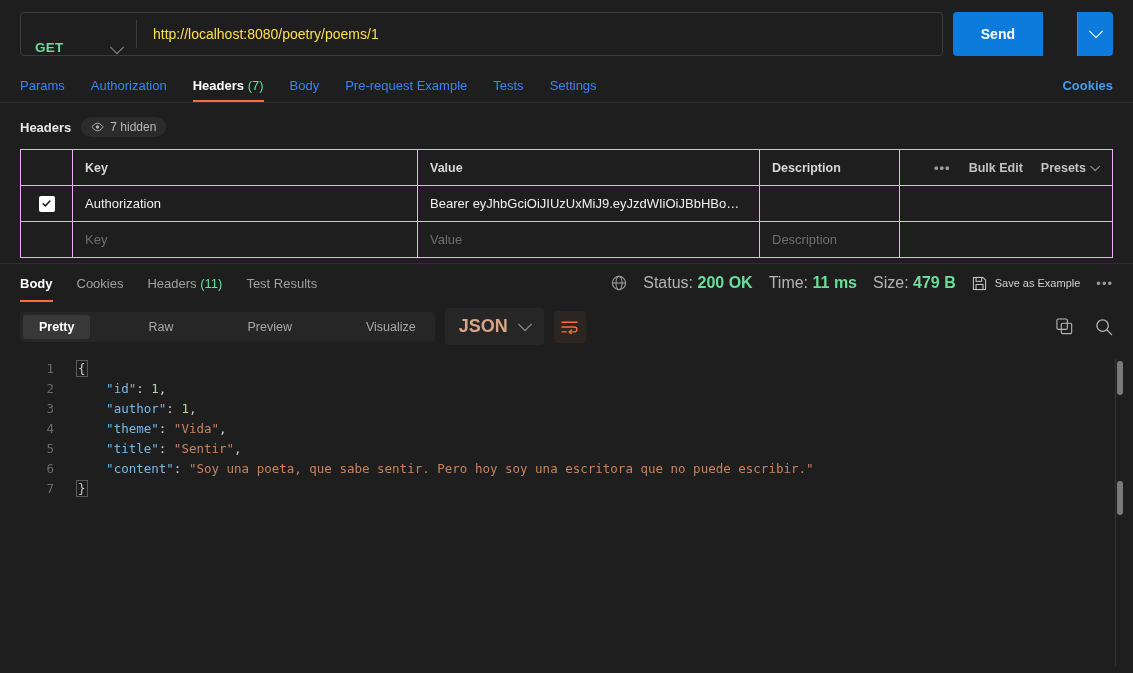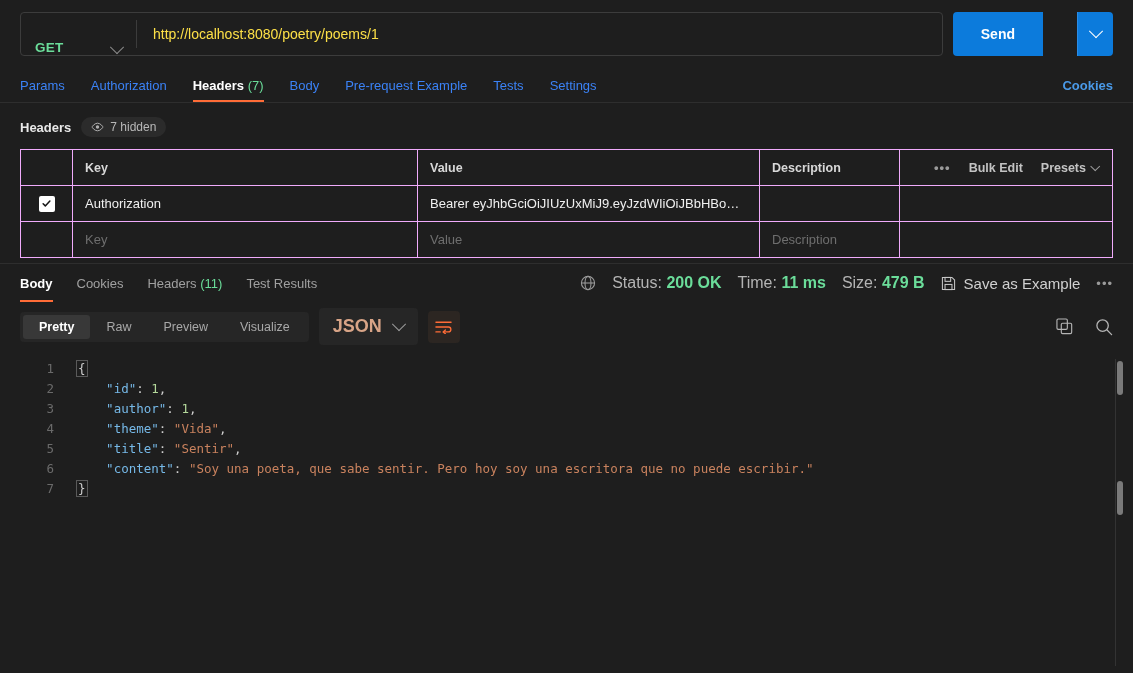--- a/index.html
+++ b/index.html
@@ -156,29 +156,29 @@
     margin-right: 24px; cursor: pointer;
   }
   .resp-tab.active { color: #fff; font-weight: 700; }
   .resp-tab.active::after {
     content: ""; position: absolute; left: 0; right: 0; bottom: 0;
     height: 2px; background: #ff6c37;
   }
   .resp-meta { margin-left: auto; display: flex; align-items: center; gap: 16px; }
   .meta-item { font-size: 16px; color: #b4b4b4; white-space: nowrap; }
   .meta-val { color: #6bdd9a; font-weight: 600; }
-  .save-example { display: flex; align-items: center; gap: 8px; color: #d0d0d0; font-size: 15px; cursor: pointer; }
+  .save-example { display: flex; align-items: center; gap: 8px; color: #d0d0d0; font-size: 11px; cursor: pointer; }
 
   
   .body-toolbar {
     display: flex; align-items: center; gap: 10px;
     padding: 6px 20px 8px 20px;
   }
   .seg {
-    display: flex; background: #262626; border-radius: 4px; padding: 3px;
+    display: flex; background: #262626; border-radius: 4px; padding: 3px; gap: 42px;
   }
   .seg-btn {
     font-size: 12.5px; color: #a8a8a8; padding: 5px 16px;
     border-radius: 3px; cursor: pointer; white-space: nowrap;
   }
   .seg-btn.active { background: #383838; color: #fff; font-weight: 700; }
 
   .lang-select {
     display: flex; align-items: center; gap: 12px;
     background: #262626; border-radius: 4px;

